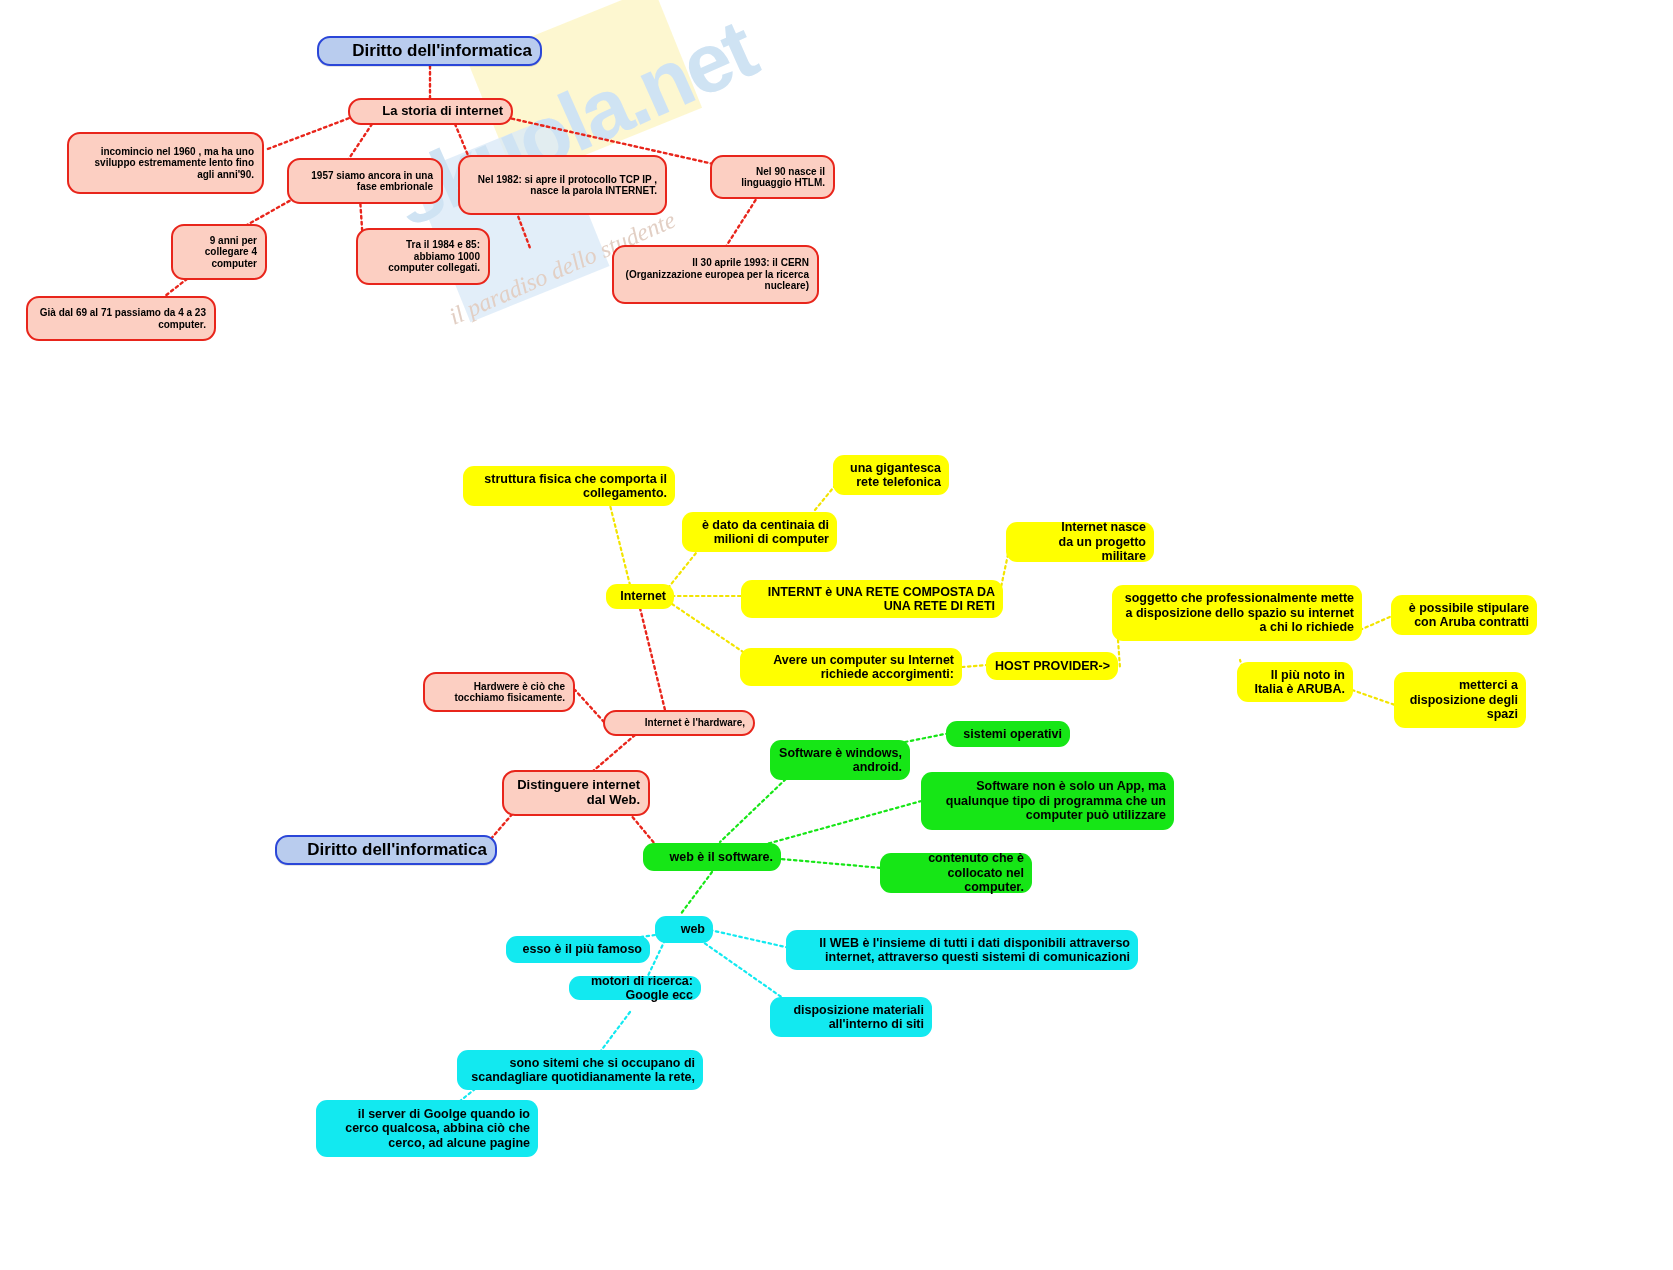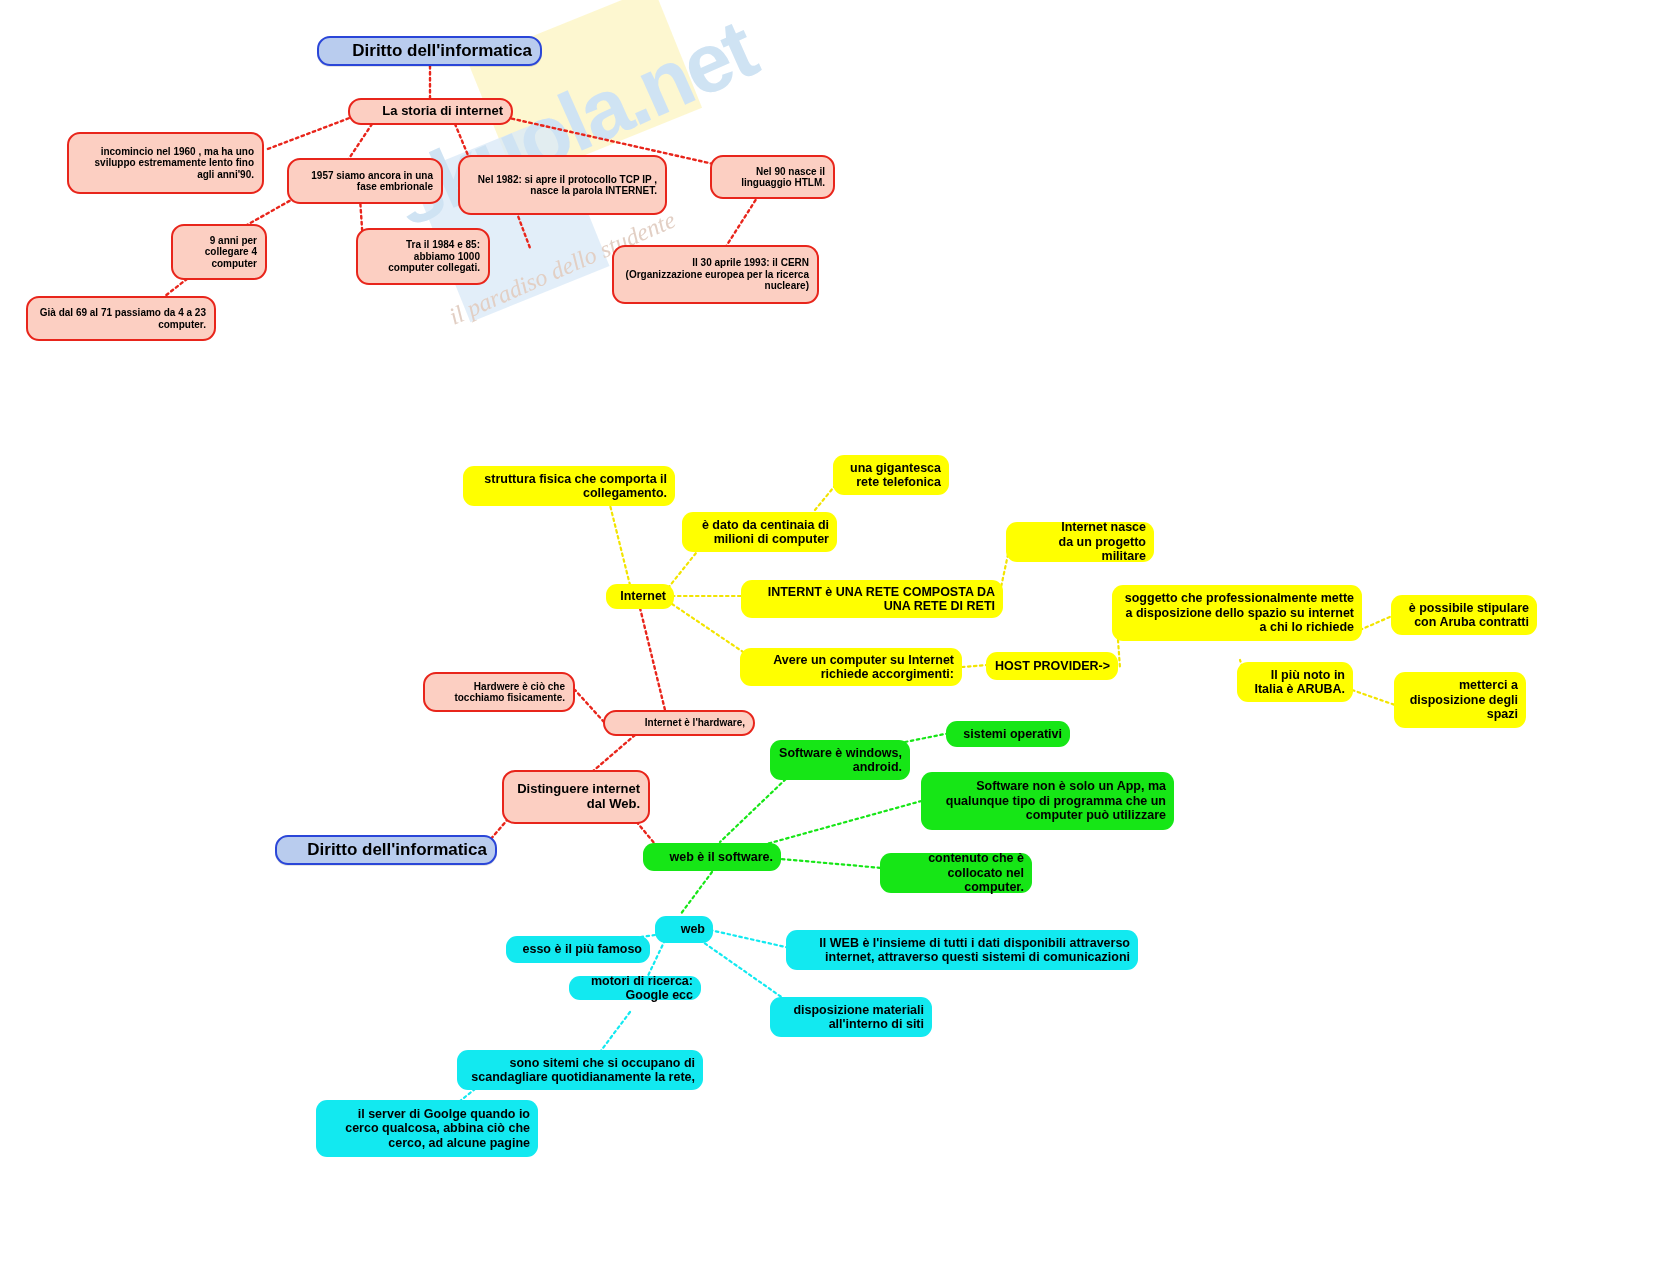--- a/index.html
+++ b/index.html
@@ -226,21 +226,21 @@
   </div>
 
   <div class="node n-pink" style="left:26px;top:296px;width:190px;height:45px;">
     <span>Già dal 69 al 71 passiamo da 4 a 23 computer.</span>
   </div>
 
   <div class="node n-blue" style="left:275px;top:835px;width:222px;height:30px;">
     <span>Diritto dell'informatica</span>
   </div>
 
-  <div class="node n-pink big" style="left:502px;top:770px;width:148px;height:54px;">
+  <div class="node n-pink big" style="left:502px;top:770px;width:148px;height:46px;">
     <span>Distinguere internet dal Web.</span>
   </div>
 
   <div class="node n-pink" style="left:603px;top:710px;width:152px;height:26px;">
     <span>Internet è l'hardware,</span>
   </div>
 
   <div class="node n-pink" style="left:423px;top:672px;width:152px;height:40px;">
     <span>Hardwere è ciò che tocchiamo fisicamente.</span>
   </div>

